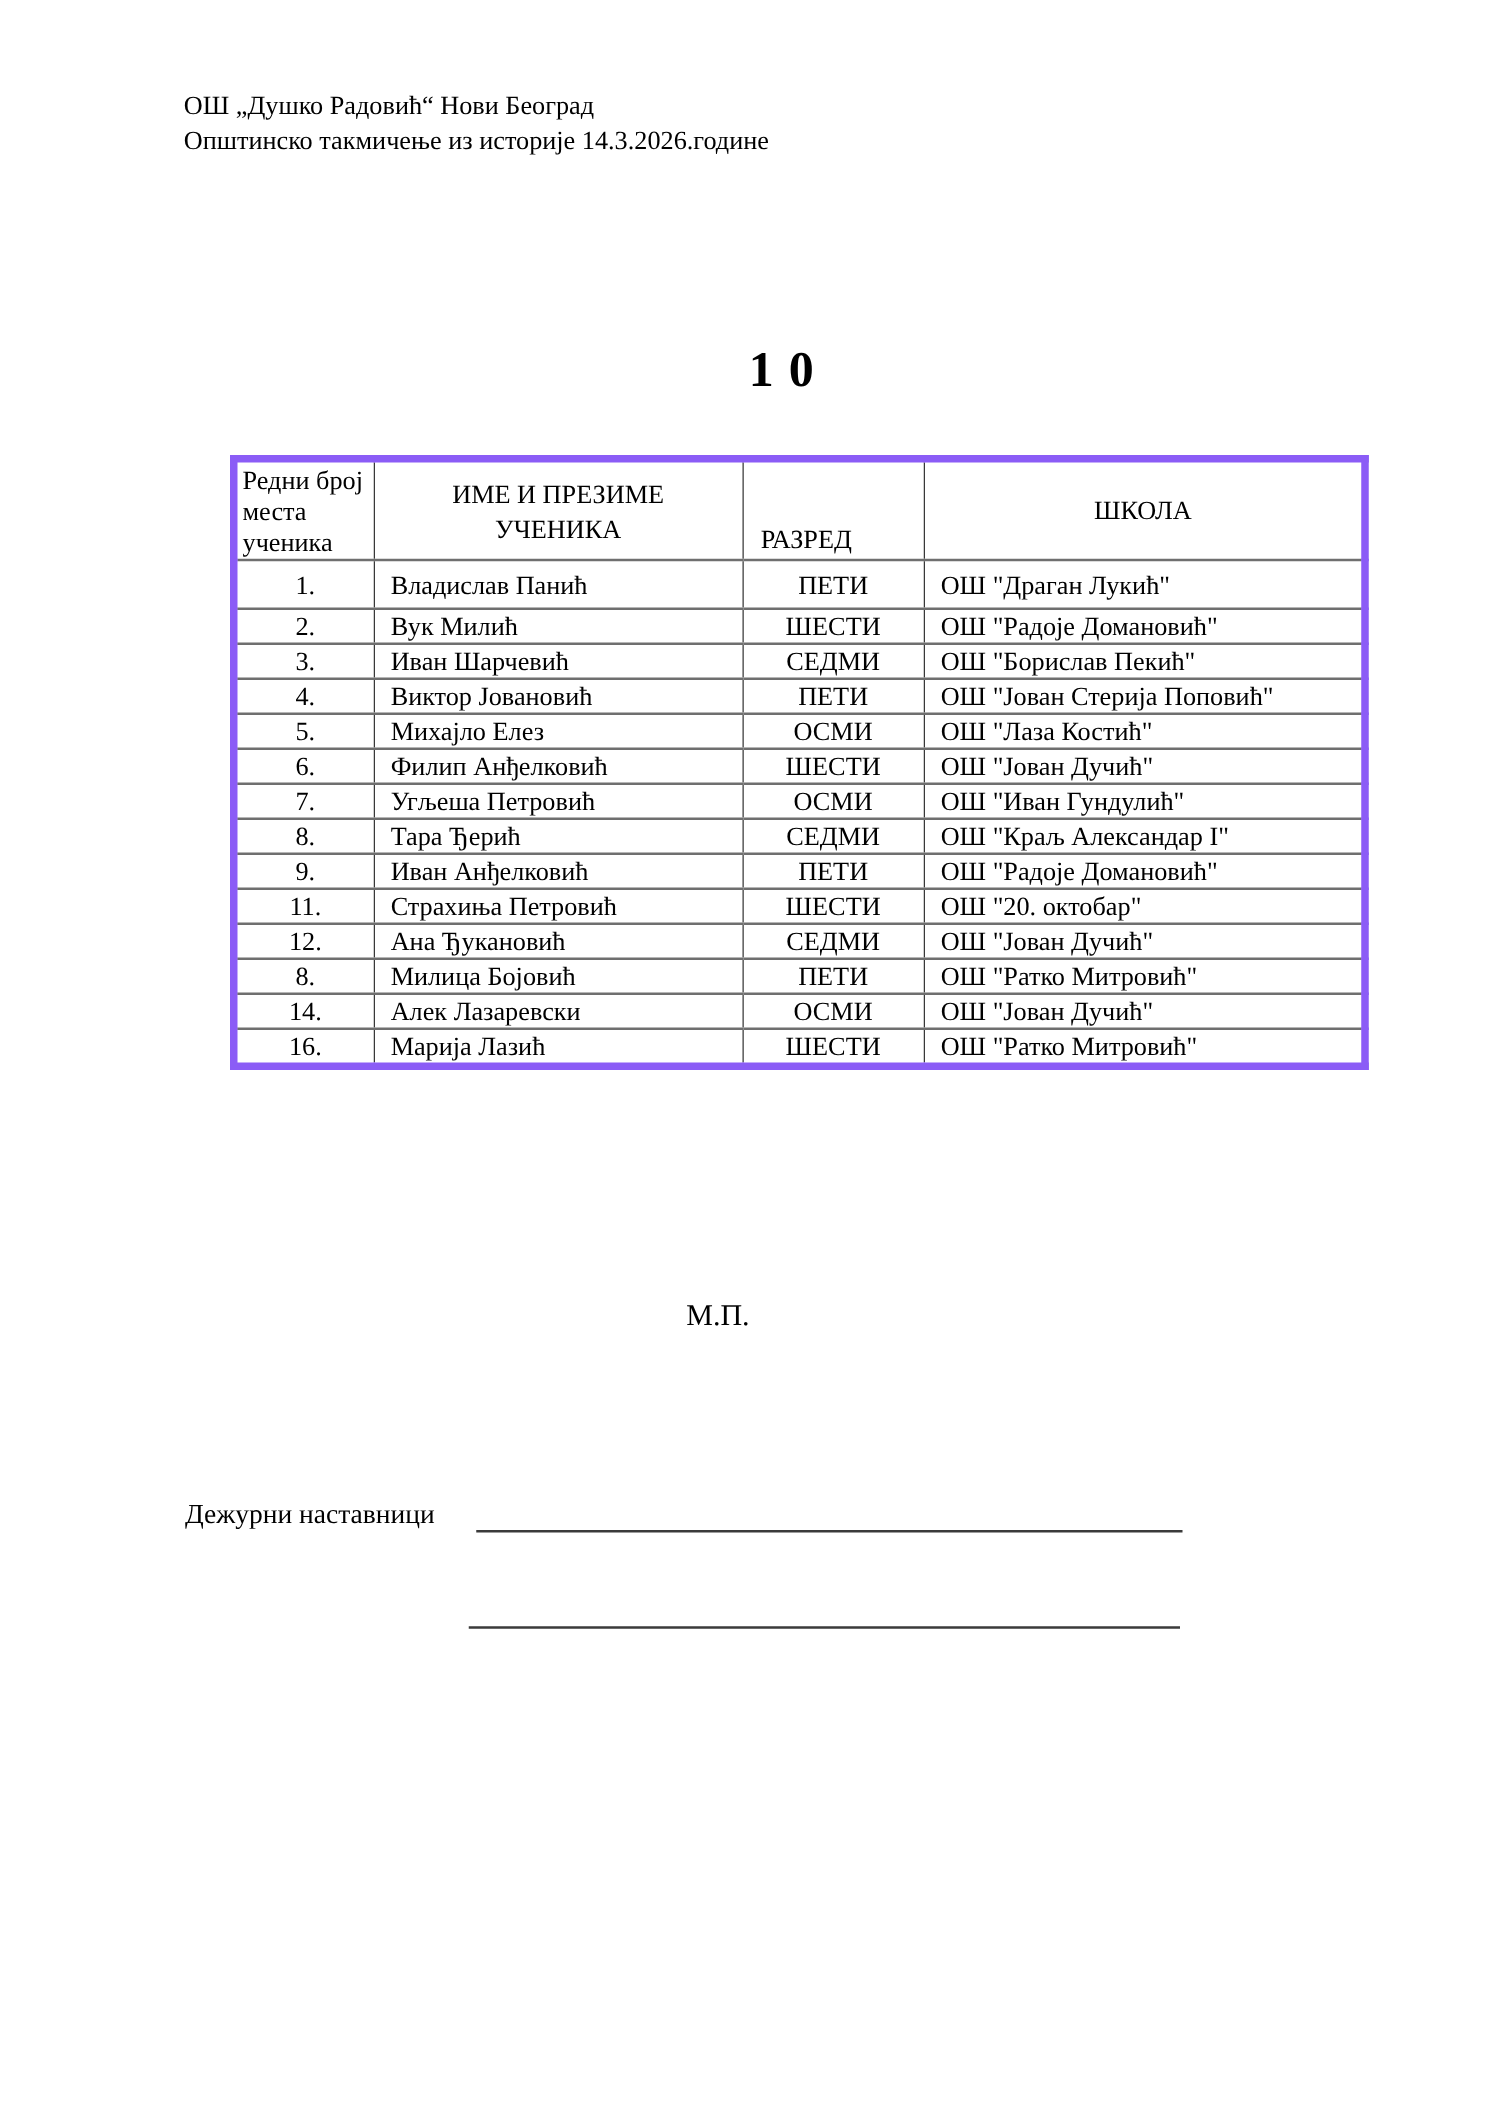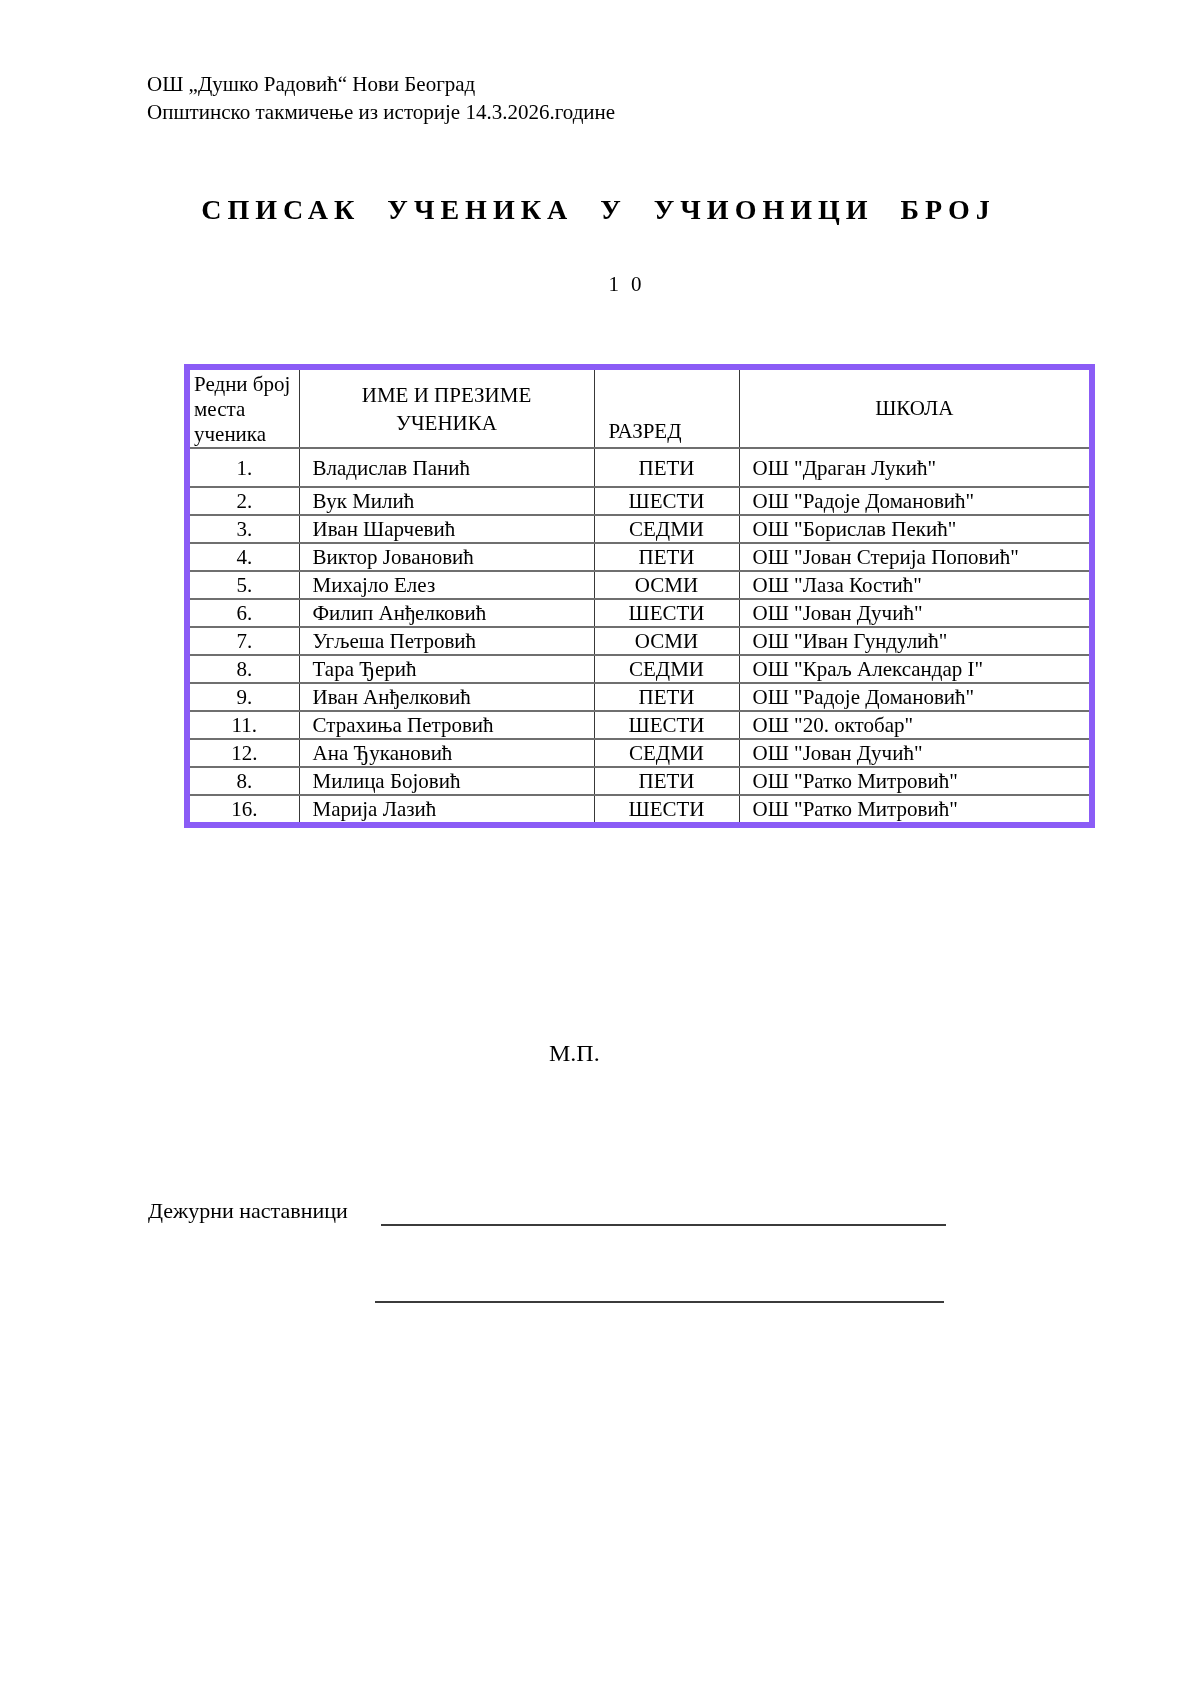--- a/index.html
+++ b/index.html
@@ -36,22 +36,22 @@
     white-space:nowrap;
   }
   .room-wrap{
     position:absolute;
     left:0;
     top:272px;
     width:1180px;
     text-align:center;
   }
   .room-number{
-    font-size:21px;
-    font-weight:normal;
+    font-size:40px;
+    font-weight:bold;
     letter-spacing:12px;
   }
   table.roster{
     position:absolute;
     left:143px;
     top:364px;
     width:905px;
     border-collapse:collapse;
     table-layout:fixed;
     border:6px solid #8b5cf6;
@@ -126,23 +126,20 @@
 </head>
 <body>
 
 <div class="page">
 
   <div class="doc-header">
     <div>ОШ „Душко Радовић“ Нови Београд</div>
     <div>Општинско такмичење из историје 14.3.2026.године</div>
   </div>
 
-  <div class="doc-title-wrap">
-    <span class="doc-title">СПИСАК УЧЕНИКА У УЧИОНИЦИ БРОЈ</span>
-  </div>
 
   <div class="room-wrap">
     <span class="room-number">10</span>
   </div>
 
   <table class="roster">
     <colgroup>
       <col class="c1">
         <col class="c2">
         <col class="c3">
@@ -223,20 +220,26 @@
       <td class="td-grade">СЕДМИ</td>
       <td class="td-school">ОШ "Јован Дучић"</td>
     </tr>
         <tr>
       <td class="td-num">8.</td>
       <td class="td-name">Милица Бојовић</td>
       <td class="td-grade">ПЕТИ</td>
       <td class="td-school">ОШ "Ратко Митровић"</td>
     </tr>
         <tr>
+      <td class="td-num">14.</td>
+      <td class="td-name">Алек Лазаревски</td>
+      <td class="td-grade">ОСМИ</td>
+      <td class="td-school">ОШ "Јован Дучић"</td>
+    </tr>
+        <tr>
       <td class="td-num">16.</td>
       <td class="td-name">Марија Лазић</td>
       <td class="td-grade">ШЕСТИ</td>
       <td class="td-school">ОШ "Ратко Митровић"</td>
     </tr>
       </tbody>
   </table>
 
   <div class="stamp">М.П.</div>
 

